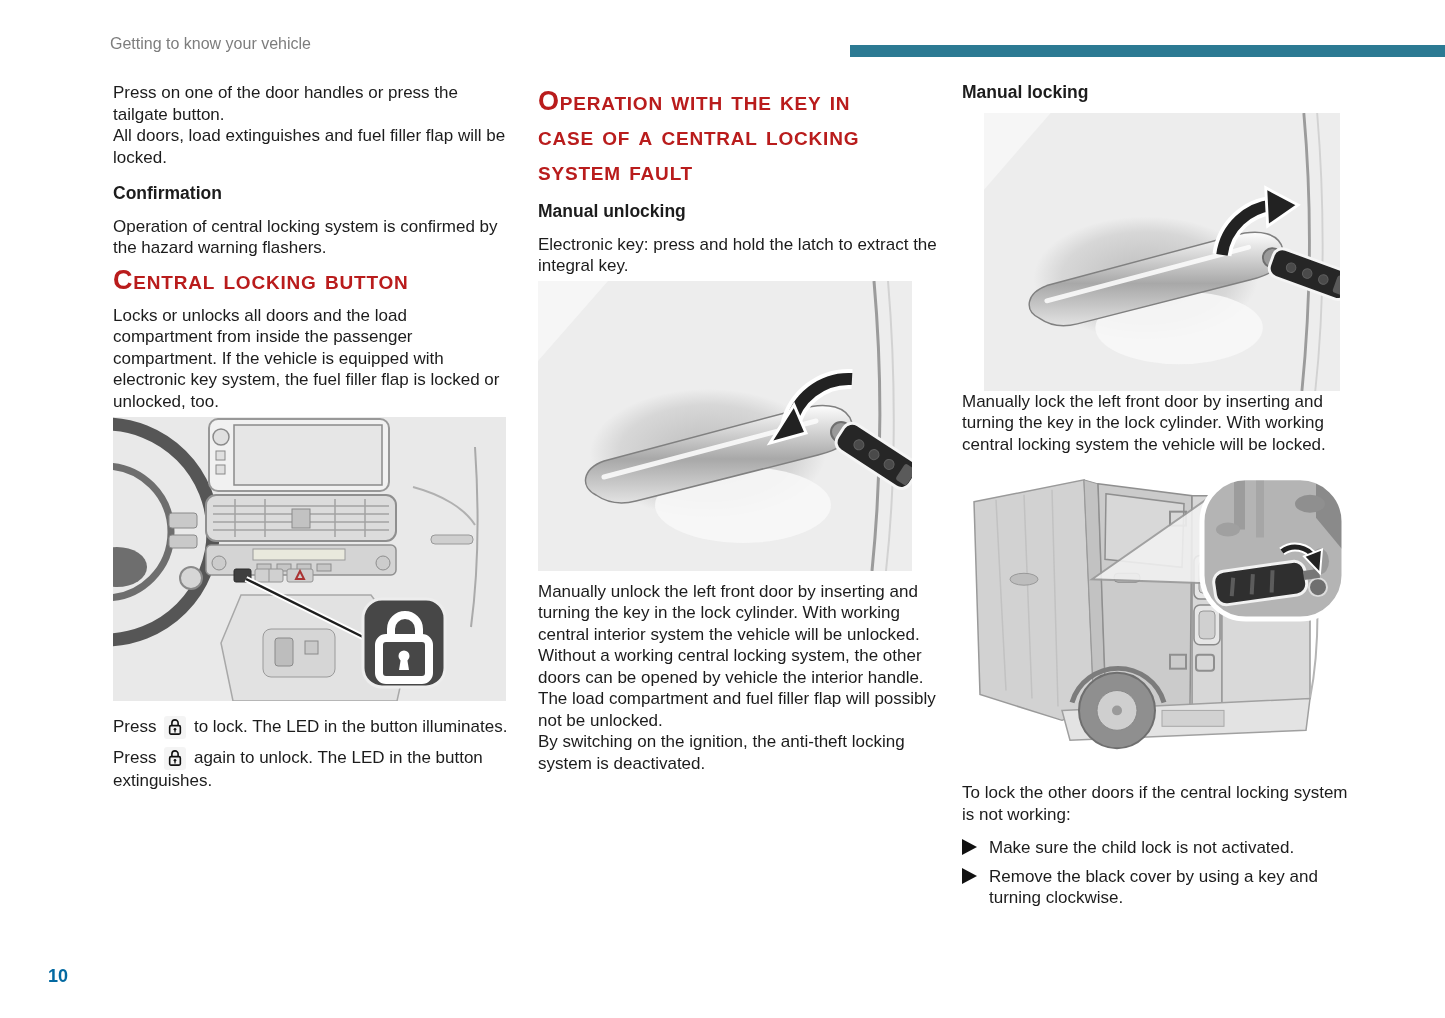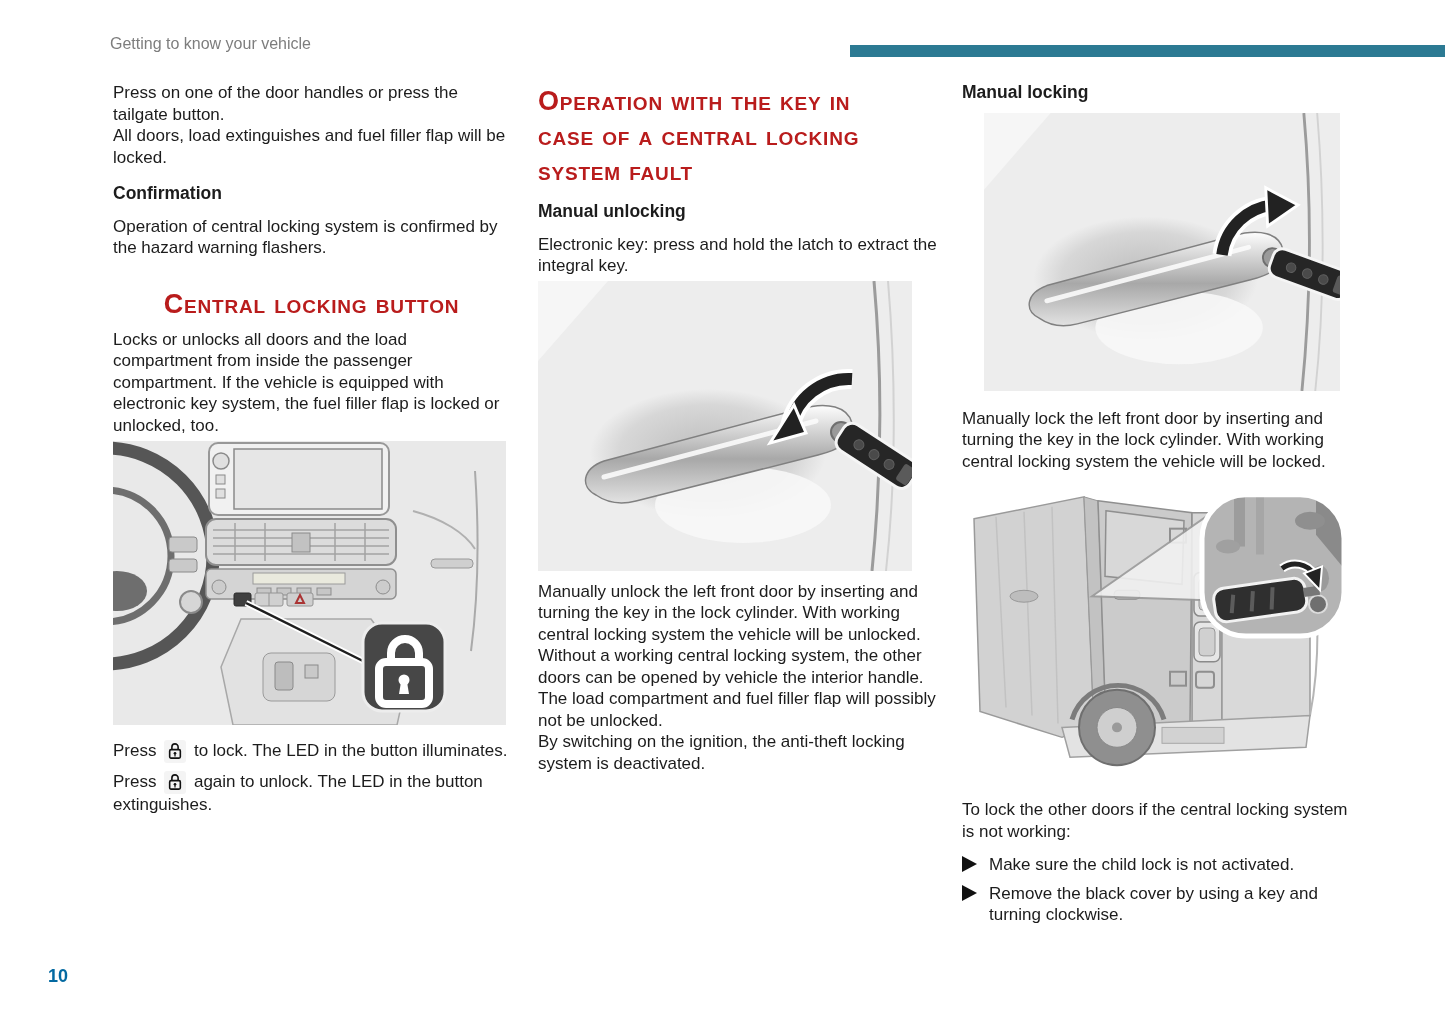--- a/index.html
+++ b/index.html
@@ -17,21 +17,21 @@
   .col2{left:538px;width:400px;}
   .col3{left:962px;width:398px;}
   .line{margin:0;}
   .h2{
     font-variant:small-caps;font-weight:bold;font-size:27px;line-height:34px;
     letter-spacing:0.8px;color:#b91c1c;
   }
   .h2 .hline{display:block;line-height:35px;}
   .h3{font-weight:bold;font-size:17.5px;}
   .mt8{margin-top:8px;}.mt9{margin-top:9px;}.mt11{margin-top:11px;}
-  .mt12{margin-top:12px;}.mt15{margin-top:15px;}.mt16{margin-top:28px;text-align:center;}.mt17{margin-top:17px;}
+  .mt12{margin-top:12px;}.mt15{margin-top:15px;}.mt16{margin-top:4px;}.mt17{}
   .figure{position:relative;}
   .fig-dash{width:393px;height:284px;margin-top:5px;}
   .fig-unlock{width:374px;height:290px;margin-top:4px;}
   .fig-lock{width:356px;height:278px;margin:9px 0 0 22px;}
   .fig-van{width:385px;height:313px;margin:5px 0 0 4px;}
   .figure svg{display:block;width:100%;height:100%;}
   .press{margin:0;}
   .press1{margin-top:15px;}
   .press2{margin-top:8px;}
   .keycap{
@@ -199,21 +199,21 @@
       </g>
       <g>
         <path d="M314,98 A60,60 0 0 0 252,146" fill="none" stroke="#ffffff" stroke-width="20"></path>
         <path d="M314,98 A60,60 0 0 0 252,146" fill="none" stroke="#222222" stroke-width="12"></path>
         <polygon points="232,162 256,124 268,152" fill="#222222" stroke="#ffffff" stroke-width="3"></polygon>
       </g>
     </svg>
   </div>
 
   <div class="body-block">
-    <div class="line">Manually unlock the left front door by inserting and turning the key in the lock cylinder. With working central locking system the vehicle will be unlocked.</div>
+    <div class="line">Manually unlock the left front door by inserting and turning the key in the lock cylinder. With working central interior system the vehicle will be unlocked.</div>
     <div class="line">Without a working central locking system, the other doors can be opened by vehicle the interior handle.</div>
     <div class="line">The load compartment and fuel filler flap will possibly not be unlocked.</div>
     <div class="line">By switching on the ignition, the anti-theft locking system is deactivated.</div>
   </div>
 </div>
 
 <div class="col col3">
   <div class="h3">Manual locking</div>
 
   <div class="figure fig-lock">

